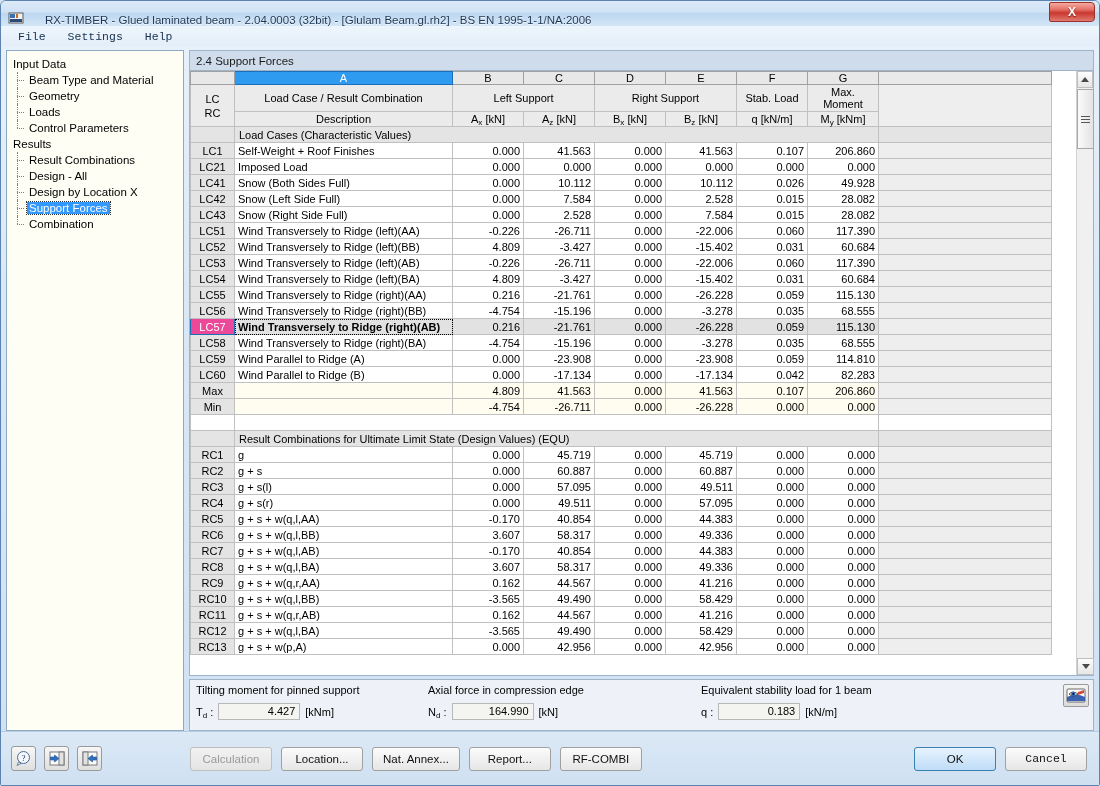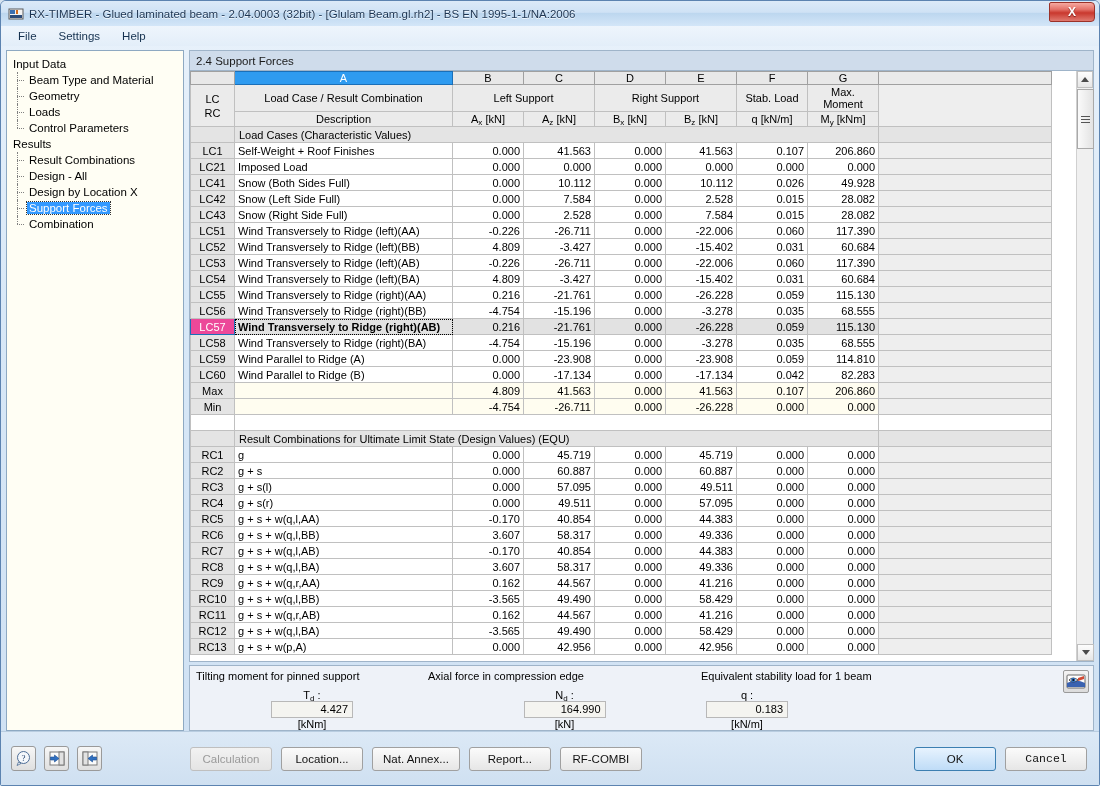--- a/index.html
+++ b/index.html
@@ -17,22 +17,23 @@
     border:1px solid #5c83b0;
     border-radius:6px 6px 2px 2px;
     display:flex; flex-direction:column;
   }
 
   
   .titlebar {
     height:25px; flex:0 0 25px;
     background: linear-gradient(to bottom,#dceaf8 0%,#cfe2f5 45%,#bdd7ef 50%,#d3e6f8 100%);
     border-radius:5px 5px 0 0;
-    display:flex; align-items:center; padding:0 4px 0 7px;
+    display:flex; align-items:flex-end; padding:0 4px 0 7px;
     position:relative;
+    gap:16px;
   }
   .title-icon {
     width:16px; height:16px; margin-right:5px; flex:0 0 16px; position:relative;
   }
   .title-text {
     font-size:11.5px; color:#1d3552; white-space:nowrap; overflow:hidden;
     text-shadow:0 1px 0 rgba(255,255,255,.8);
   }
   .win-buttons { position:absolute; right:4px; top:1px; display:flex; }
   .btn-close {
@@ -42,20 +43,21 @@
     display:flex; align-items:center; justify-content:center;
     color:#fff; font-size:12px; font-weight:bold; text-shadow:0 1px 1px #7a2018;
     font-family:"Liberation Sans", sans-serif;
   }
 
   
   .menubar {
     height:20px; flex:0 0 20px; display:flex; align-items:center;
     padding-left:8px; gap:4px;
     background:linear-gradient(to bottom,#eef5fc,#e3eef9);
+    font-family:Liberation Mono, monospace;
   }
   .menuitem { padding:2px 9px; font-size:11.5px; color:#15314f; }
 
   
   .workarea { flex:1 1 auto; display:flex; padding:4px 5px 0 5px; gap:5px; min-height:0; }
 
   .tree-panel {
     width:178px; flex:0 0 178px;
     background:#fffef4; border:1px solid #8ea9c2;
     padding:5px 4px 4px 6px; overflow:hidden;
@@ -169,21 +171,21 @@
   .vs-bottom { position:absolute; bottom:0; left:0; width:17px; }
 
   
   .info-strip {
     flex:0 0 52px; margin-top:3px;
     background:#eef2f8; border:1px solid #9fb4c9;
     position:relative; padding:4px 6px 0 6px;
   }
   .info-row1 { display:flex; font-size:11px; color:#000; height:15px; }
   .info-row2 { display:flex; font-size:11px; color:#000; margin-top:4px; align-items:center; }
-  .ifield { display:flex; align-items:center;flex-direction:column; }
+  .ifield { display:flex; align-items:center; }
   .ilabel { white-space:nowrap; }
   .ibox {
     width:82px; height:17px; background:#f4f4f0; border:1px solid #b8b8b8;
     text-align:right; padding:1px 4px 0 0; font-size:11px; margin:0 5px 0 5px;
     color:#000;
   }
   .iunit { white-space:nowrap; }
   .eyebtn {
     position:absolute; right:4px; top:4px; width:26px; height:23px;
     background:linear-gradient(to bottom,#f4f4f4,#dcdcdc);

